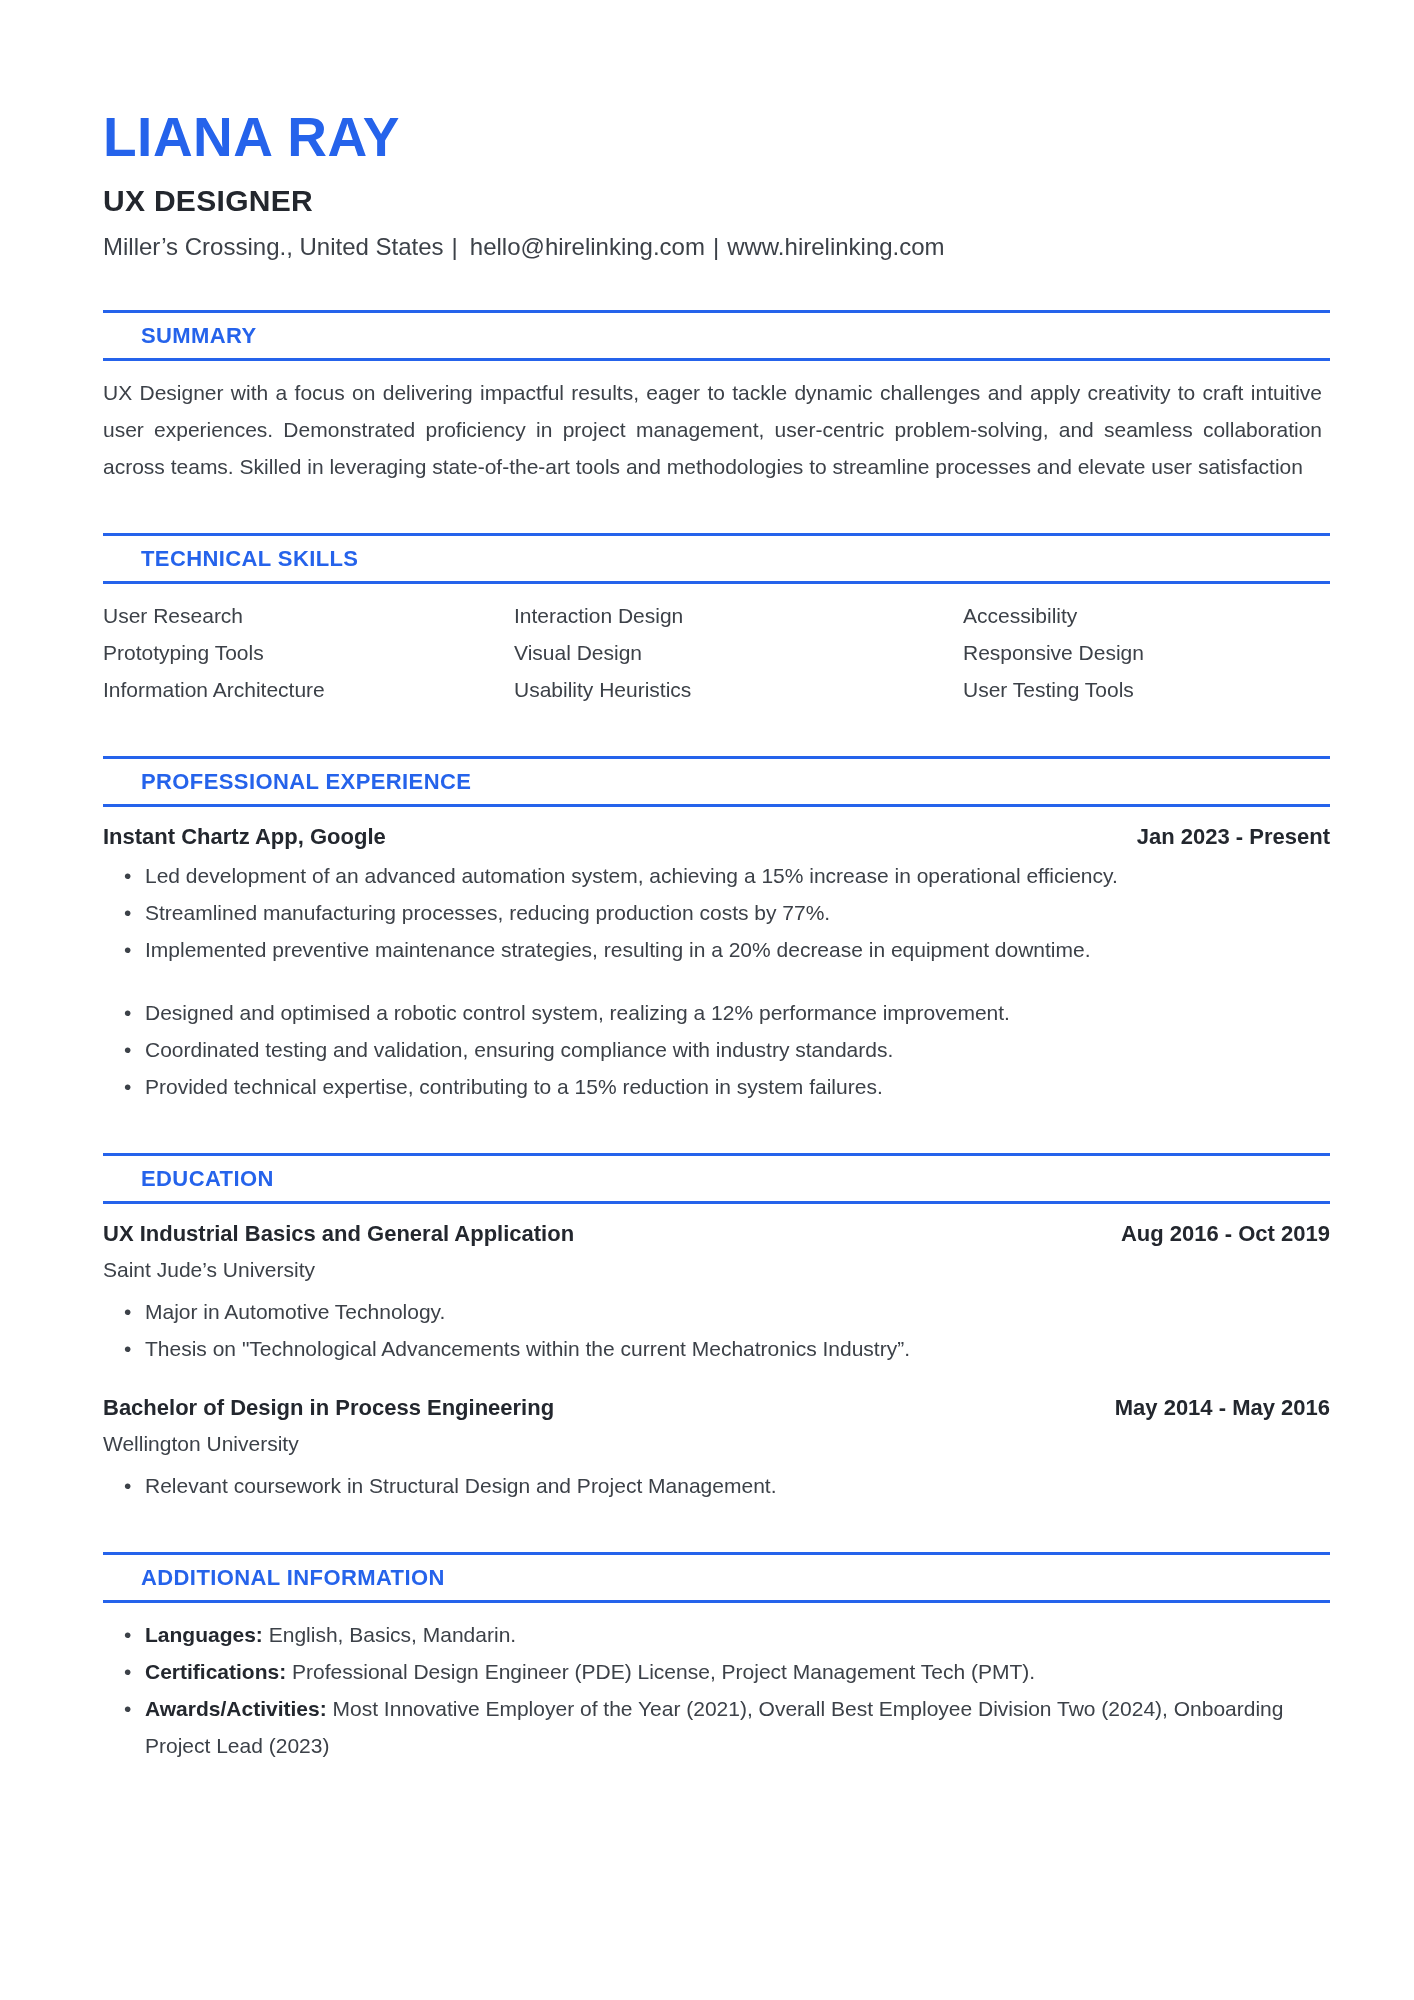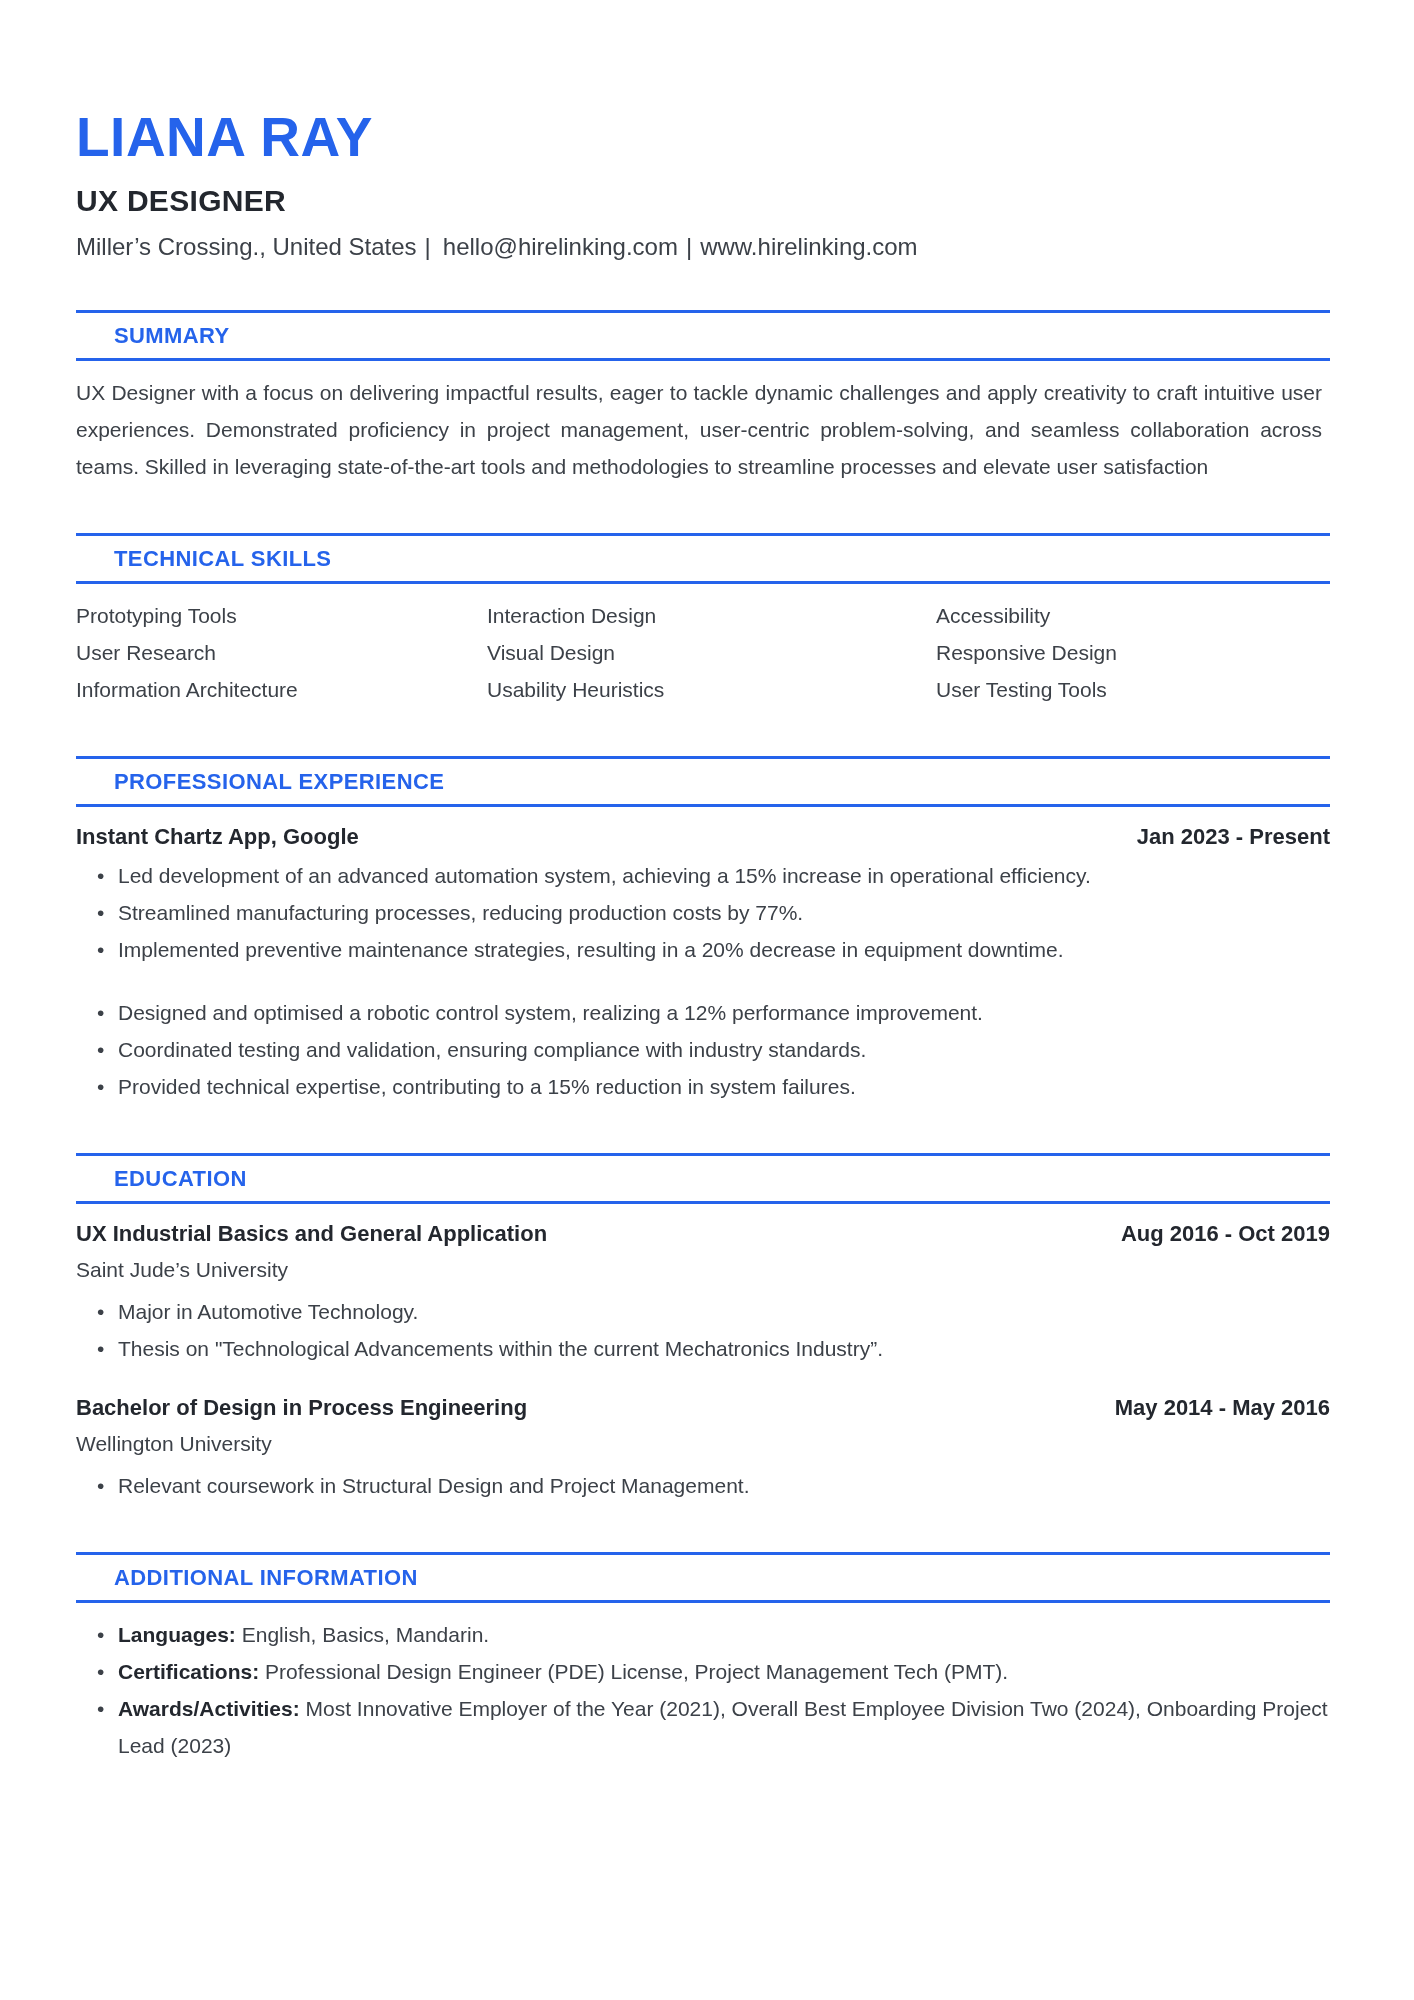--- a/index.html
+++ b/index.html
@@ -13,21 +13,21 @@
     width: 1414px;
     height: 2000px;
     background: #ffffff;
     font-family: "Liberation Sans", sans-serif;
     color: var(--body_text);
     font-size: 21px;
   }
   .page {
     width: 1414px;
     height: 2000px;
-    padding: 106px 84px 0 76px;
+    padding: 106px 84px 0 103px;
     overflow: hidden;
   }
 
   
   .person-name {
     margin: 0;
     font-size: 55px;
     line-height: 62px;
     font-weight: 700;
     letter-spacing: 0.5px;
@@ -135,22 +135,22 @@
     </div>
     <p class="summary-text">UX Designer with a focus on delivering impactful results, eager to tackle dynamic challenges and apply creativity to craft intuitive user experiences. Demonstrated proficiency in project management, user-centric problem-solving, and seamless collaboration across teams. Skilled in leveraging state-of-the-art tools and methodologies to streamline processes and elevate user satisfaction</p>
   </section>
 
   <section class="section">
     <div class="sec-band">
       <h3>TECHNICAL SKILLS</h3>
     </div>
     <div class="skills-grid">
       <div class="skill-col">
+        <div class="skill-item">User Research</div>
         <div class="skill-item">Prototyping Tools</div>
-        <div class="skill-item">User Research</div>
         <div class="skill-item">Information Architecture</div>
       </div>
       <div class="skill-col">
         <div class="skill-item">Interaction Design</div>
         <div class="skill-item">Visual Design</div>
         <div class="skill-item">Usability Heuristics</div>
       </div>
       <div class="skill-col">
         <div class="skill-item">Accessibility</div>
         <div class="skill-item">Responsive Design</div>

